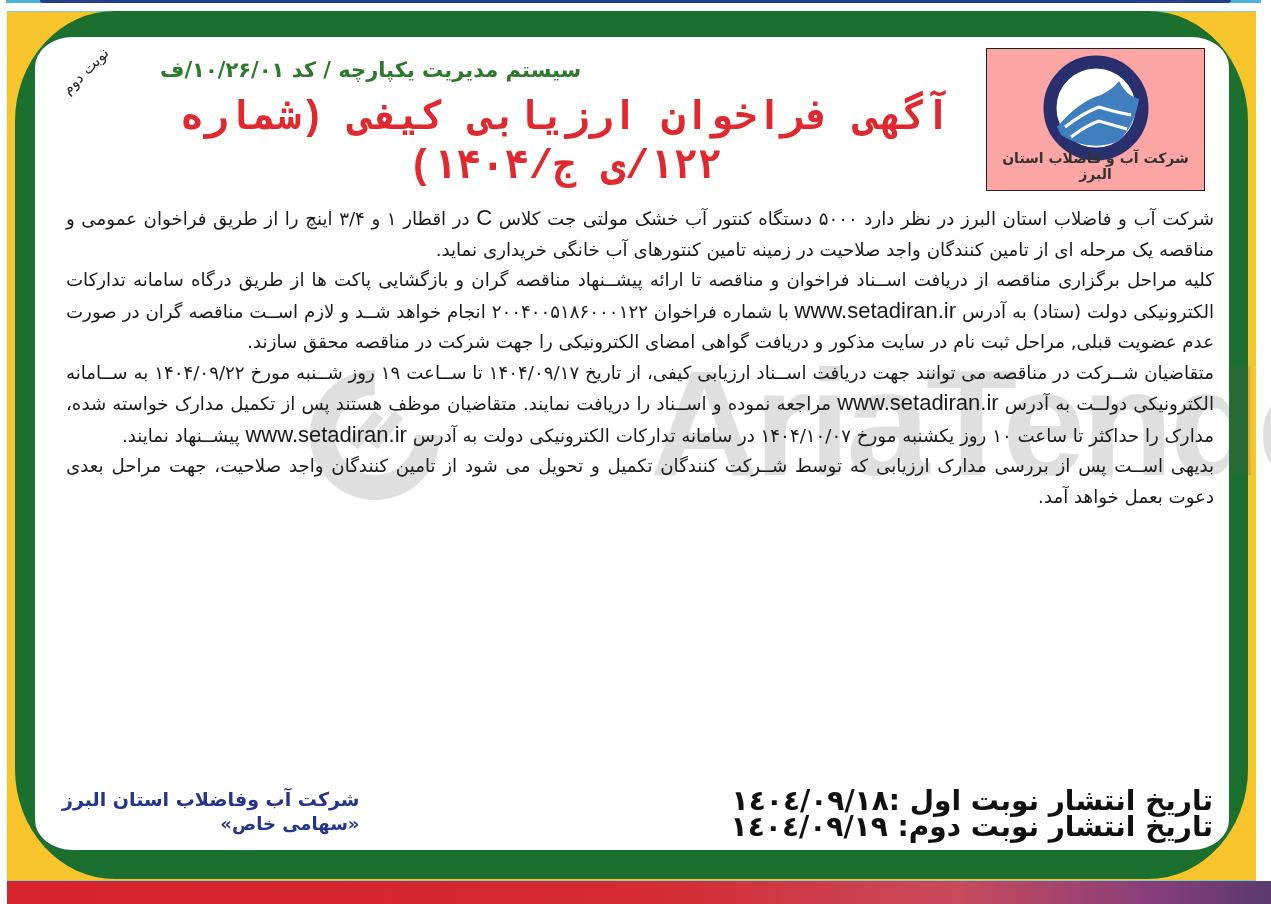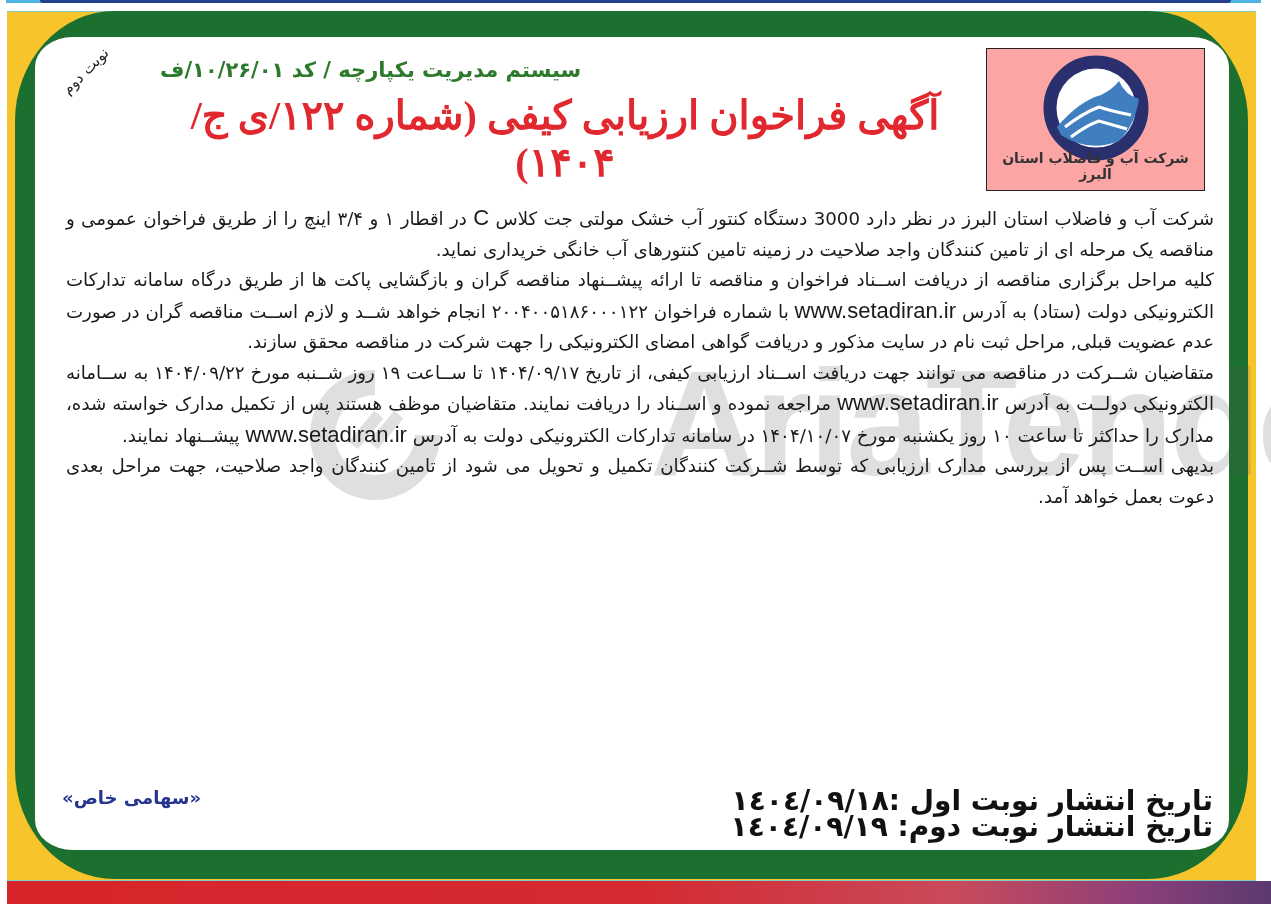--- a/index.html
+++ b/index.html
@@ -58,21 +58,21 @@
 
   .header-subtitle {
     position: absolute; left: 160px; width: 810px; top: 58px;
     text-align: left; direction: rtl;
     font-family: "DejaVu Sans", sans-serif; font-weight: bold;
     font-size: 21px; color: #2d7a2d;
   }
   .header-title {
     position: absolute; left: 150px; width: 830px; top: 92px;
     text-align: center; direction: rtl;
-    font-family: Liberation Serif, serif; font-weight: bold;
+    font-family: Liberation Mono, monospace; font-weight: bold;
     font-size: 40px; color: #e0282e; letter-spacing: -1px;
   }
 
   .body-text {
     position: absolute; left: 66px; width: 1148px; top: 203px;
     direction: rtl; text-align: justify;
     font-family: "DejaVu Sans", sans-serif;
     font-size: 18.2px; line-height: 30.5px; color: #1a1a1a;
   }
   .body-text p { margin: 0; text-align-last: right; }
@@ -134,21 +134,21 @@
   <svg width="170" height="150" viewBox="0 0 170 150" style="position:absolute;left:0;top:0;">
     <path d="M85 10 A65 65 0 1 0 150 75 L125 75 A40 40 0 1 1 85 35 Z" fill="#555"></path>
     <rect x="70" y="50" width="12" height="40" fill="#555" transform="rotate(40 76 70)"></rect>
     <rect x="90" y="50" width="12" height="40" fill="#555" transform="rotate(40 96 70)"></rect>
   </svg>
   <div class="watermark-text">AriaTender</div>
 </div>
 
 <div class="body-text">
   <p>
-    <span>شرکت آب و فاضلاب استان البرز در نظر دارد 3000 دستگاه کنتور آب خشک مولتی جت کلاس</span>
+    <span>شرکت آب و فاضلاب استان البرز در نظر دارد ۵۰۰۰ دستگاه کنتور آب خشک مولتی جت کلاس</span>
     <span class="latin">C</span>
     <span>در اقطار ۱ و ۳/۴ اینچ را از طریق فراخوان عمومی و مناقصه یک مرحله ای از تامین کنندگان واجد صلاحیت در زمینه تامین کنتورهای آب خانگی خریداری نماید.</span>
   </p>
   <p>
     <span>کلیه مراحل برگزاری مناقصه از دریافت اســناد فراخوان و مناقصه تا ارائه پیشــنهاد مناقصه گران و بازگشایی پاکت ها از طریق درگاه سامانه تدارکات الکترونیکی دولت (ستاد) به آدرس</span>
     <span class="latin">www.setadiran.ir</span>
     <span>با شماره فراخوان ۲۰۰۴۰۰۵۱۸۶۰۰۰۱۲۲ انجام خواهد شــد و لازم اســت مناقصه گران در صورت عدم عضویت قبلی, مراحل ثبت نام در سایت مذکور و دریافت گواهی امضای الکترونیکی را جهت شرکت در مناقصه محقق سازند.</span>
   </p>
   <p>
     <span>متقاضیان شــرکت در مناقصه می توانند جهت دریافت اســناد ارزیابی کیفی، از تاریخ ۱۴۰۴/۰۹/۱۷ تا ســاعت ۱۹ روز شــنبه مورخ ۱۴۰۴/۰۹/۲۲ به ســامانه الکترونیکی دولــت به آدرس</span>
@@ -159,16 +159,17 @@
   </p>
   <p>بدیهی اســت پس از بررسی مدارک ارزیابی که توسط شــرکت کنندگان تکمیل و تحویل می شود از تامین کنندگان واجد صلاحیت، جهت مراحل بعدی دعوت بعمل خواهد آمد.</p>
 </div>
 
 <div class="pub-dates">
   <div>تاریخ انتشار نوبت اول :۱٤۰٤/۰۹/۱۸</div>
   <div>تاریخ انتشار نوبت دوم: ۱٤۰٤/۰۹/۱۹</div>
 </div>
 
 <div class="signature">
+  <div class="company">شرکت آب وفاضلاب استان البرز</div>
   <div class="type">«سهامی خاص»</div>
 </div>
 
 <div class="bottom-strip"></div>
 
 </body></html>

